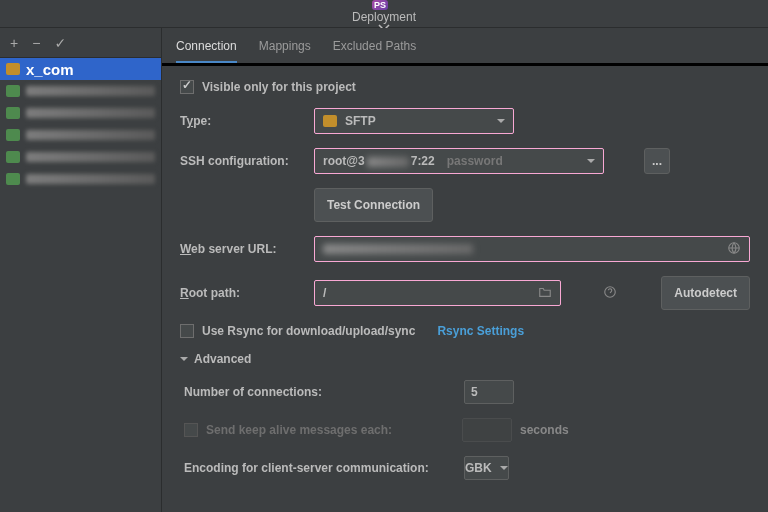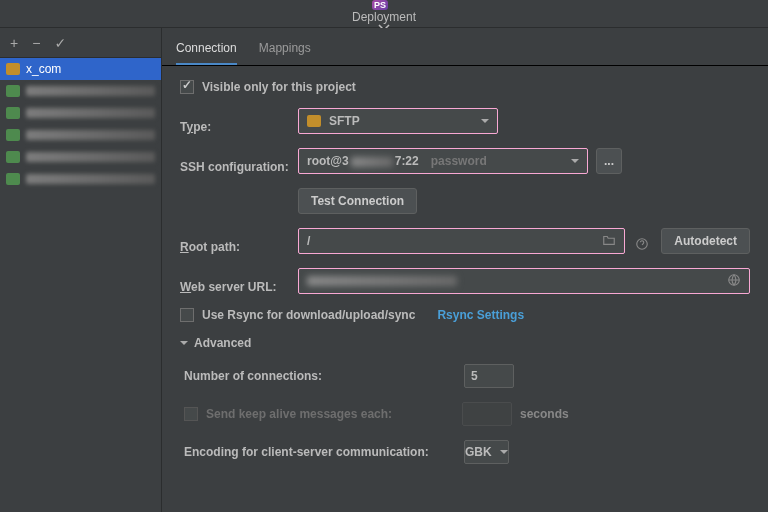--- a/index.html
+++ b/index.html
@@ -14,40 +14,40 @@
   .body { display:flex; flex:1; min-height:0; }
   .sidebar { width:162px; background:#3c3f41; border-right:1px solid #2b2d2e; display:flex; flex-direction:column; }
   .sidetools { height:30px; display:flex; align-items:center; gap:14px; padding:0 10px; border-bottom:1px solid #2b2d2e; }
   .sidetools span{ color:#aaa; cursor:pointer; font-size:14px; line-height:1;}
   .serverlist { flex:1; overflow:hidden; }
   .srv { display:flex; align-items:center; height:22px; padding:0 6px; gap:6px; }
   .srv.selected { background:#2f65ca; color:#fff; }
   .srv .ficon { width:14px; height:12px; border-radius:2px; }
   .ficon.sftp{ background:#c28e2b;}
   .ficon.other{ background:#4e8a4e;}
-  .srv .label { font-size:12px; color:#bbb; white-space:nowrap; overflow:hidden; }
+  .srv .label { font-size:15px; color:#bbb; white-space:nowrap; overflow:hidden;font-weight:bold; }
   .srv.selected .label{ color:#fff; }
   .srv .blur { filter:blur(2px); background:linear-gradient(90deg,#7d7d7d,#5a5a5a); height:10px; flex:1; border-radius:2px;}
   .main { flex:1; display:flex; flex-direction:column; background:#3c3f41; overflow:auto; }
-  .tabs { display:flex; gap:22px; padding:0 14px; height:38px; align-items:flex-end; border-bottom:1px solid #000000; }
+  .tabs { display:flex; gap:22px; padding:0 14px; height:38px; align-items:flex-end; border-bottom:3px solid #000000; }
   .tab { padding-bottom:8px; color:#9b9b9b; cursor:pointer; border-bottom:2px solid transparent; }
   .tab.active { color:#ddd; border-bottom:2px solid #4a88c7; }
   .form { padding:14px 18px; display:flex; flex-direction:column; gap:14px;font-weight:bold; }
-  .row { display:flex; align-items:flex-end; }
+  .row { display:flex; align-items:center;gap:16px; }
   .lbl { width:118px; color:#bbb; }
   .lbl .u { text-decoration:underline; }
   .chk{ display:flex; align-items:center; gap:8px; }
   .chkbox{ width:14px; height:14px; border:1px solid #6e6e6e; background:#45494a; position:relative; }
   .chkbox.checked::after{ content:"✓"; position:absolute; top:-3px; left:1px; color:#ccc; font-size:12px;}
   .select, .input { background:#45494a; border:1px solid #f9a8d4; color:#bbb; height:26px; display:flex; align-items:center; padding:0 8px; border-radius:2px; position:relative;}
   .select .caret{ margin-left:auto; }
   .caret svg{ width:8px;height:8px; fill:#aaa;}
   .sficon{ width:14px;height:12px;background:#c28e2b;border-radius:2px;margin-right:8px;}
   .ghost{ color:#777; margin-left:12px;}
-  .btn{ background:#4c5052; border:1px solid #5e6060; color:#ccc; height:26px; padding:8px 12px; border-radius:3px; display:inline-flex; align-items:center; cursor:pointer;}
+  .btn{ background:#4c5052; border:1px solid #5e6060; color:#ccc; height:26px; padding:16px 12px; border-radius:3px; display:inline-flex; align-items:center; cursor:pointer;}
   .iconbtn{ width:26px; padding:0; justify-content:center;}
   .input.full{ flex:1;}
   .foldericon svg, .helpicon svg, .globeicon svg { width:14px;height:14px;stroke:#888;fill:none;stroke-width:1.3;}
   .blurtext{ filter:blur(3px); background:linear-gradient(90deg,#8a8a8a,#6a6a6a); height:10px; width:150px; border-radius:2px;}
   .link{ color:#4a9fd8; cursor:pointer; margin-left:14px;}
   .section-toggle{ display:flex; align-items:flex-end; gap:6px; color:#bbb; cursor:pointer;}
   .caretdown svg{ width:8px; height:8px; fill:#aaa; }
   .subrow{ display:flex; align-items:center; gap:10px; padding-left:4px;}
   .sublbl{ width:270px; color:#bbb;}
   .disabled{ color:#6e6e6e;gap:8px;}
@@ -104,20 +104,21 @@
             <span class="ficon other"></span>
             <span class="blur"></span>
           </div>
       </div>
     </div>
 
     <div class="main">
       <div class="tabs">
         <div class="tab active">Connection</div>
         <div class="tab">Mappings</div>
+        <div class="tab">Excluded Paths</div>
       </div>
 
       <div class="form">
 
         <div class="row chk">
           <span class="chkbox checked"></span>
           <span>Visible only for this project</span>
         </div>
 
         <div class="row">
@@ -140,51 +141,51 @@
                   <path d="M0 2 L4 6 L8 2 Z"></path>
                 </svg></span>
           </div>
           <div style="width:8px"></div>
           <div class="btn iconbtn">...</div>
         </div>
 
         <div class="row">
           <span class="lbl"></span>
           <div class="btn">Test Connection</div>
+        </div>
+
+        <div class="row">
+          <span class="lbl"><span class="u">W</span><span>eb server URL:</span></span>
+          <div class="input full" style="max-width:460px">
+            <span class="blurtext"></span>
+            <span style="flex:1"></span>
+            <span class="globeicon"><svg viewBox="0 0 16 16">
+                  <circle cx="8" cy="8" r="6"></circle>
+                  <path d="M2 8 h12 M8 2 a10 10 0 0 1 0 12 M8 2 a10 10 0 0 0 0 12"></path>
+                </svg></span>
+          </div>
         </div>
 
         <div class="row">
           <span class="lbl"><span class="u">R</span><span>oot path:</span></span>
           <div class="input full" style="max-width:336px">
             <span style="flex:1;">/</span>
             <span class="foldericon"><svg viewBox="0 0 16 16">
                   <path d="M2 4 h4 l1 2 h7 v7 h-12 z"></path>
                 </svg></span>
           </div>
           <div style="width:10px"></div>
           <span class="helpicon"><svg viewBox="0 0 16 16">
                 <circle cx="8" cy="8" r="6"></circle>
                 <path d="M6 6 a2 2 0 1 1 3 2 l-1 1 M8 12 l0 0.1"></path>
               </svg></span>
           <div style="width:12px"></div>
           <div class="btn">Autodetect</div>
         </div>
 
-        <div class="row">
-          <span class="lbl"><span class="u">W</span><span>eb server URL:</span></span>
-          <div class="input full" style="max-width:460px">
-            <span class="blurtext"></span>
-            <span style="flex:1"></span>
-            <span class="globeicon"><svg viewBox="0 0 16 16">
-                  <circle cx="8" cy="8" r="6"></circle>
-                  <path d="M2 8 h12 M8 2 a10 10 0 0 1 0 12 M8 2 a10 10 0 0 0 0 12"></path>
-                </svg></span>
-          </div>
-        </div>
-
         <div class="row chk">
           <span class="chkbox"></span>
           <span>Use Rsync for download/upload/sync</span>
           <span class="link">Rsync Settings</span>
         </div>
 
         <div class="section-toggle">
           <span class="caretdown"><svg viewBox="0 0 8 8">
                 <path d="M0 2 L4 6 L8 2 Z"></path>
               </svg></span>

